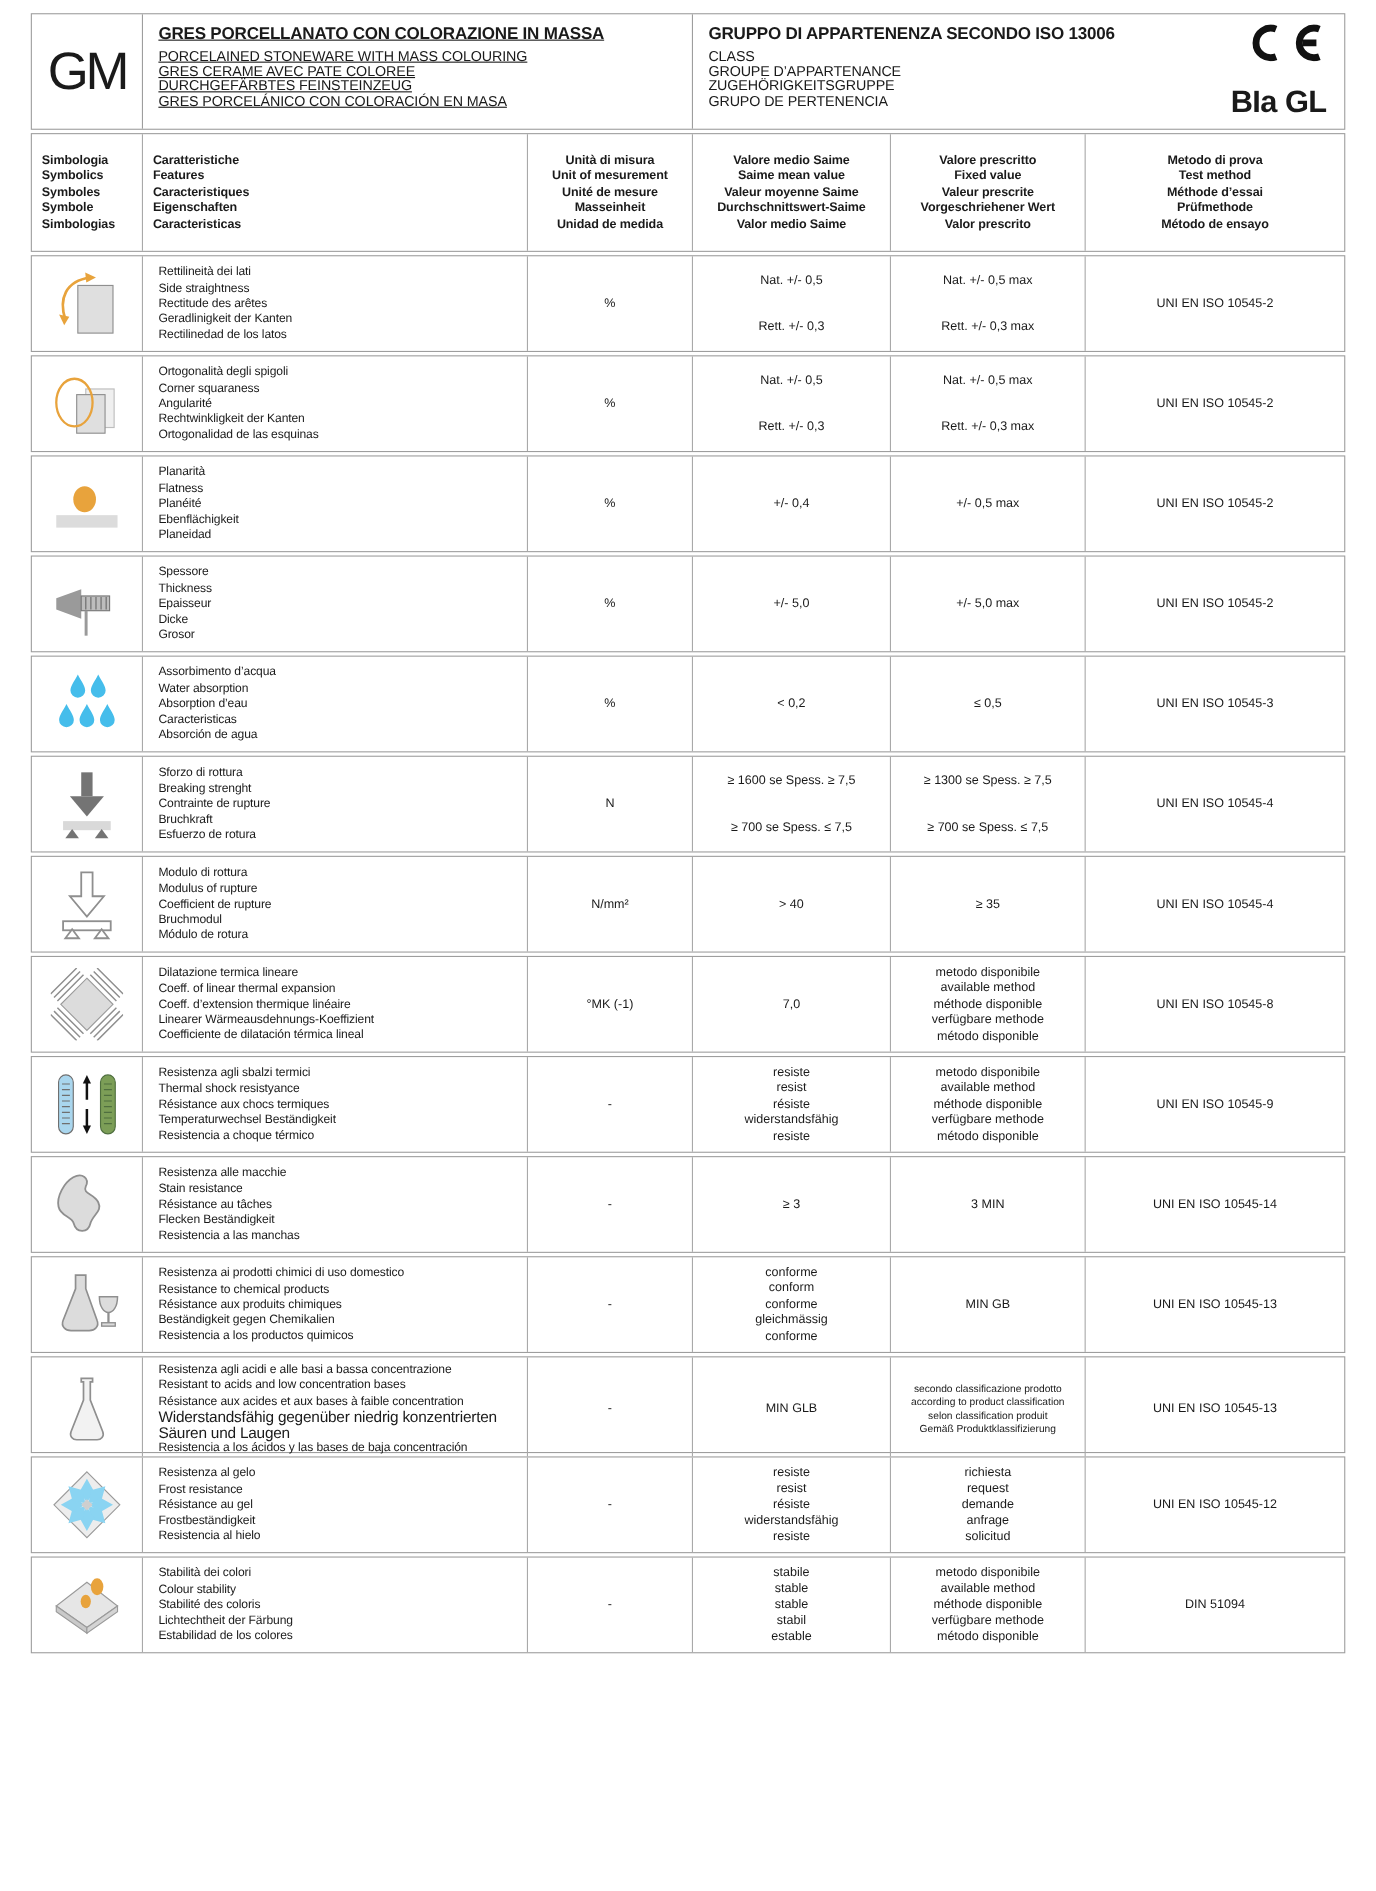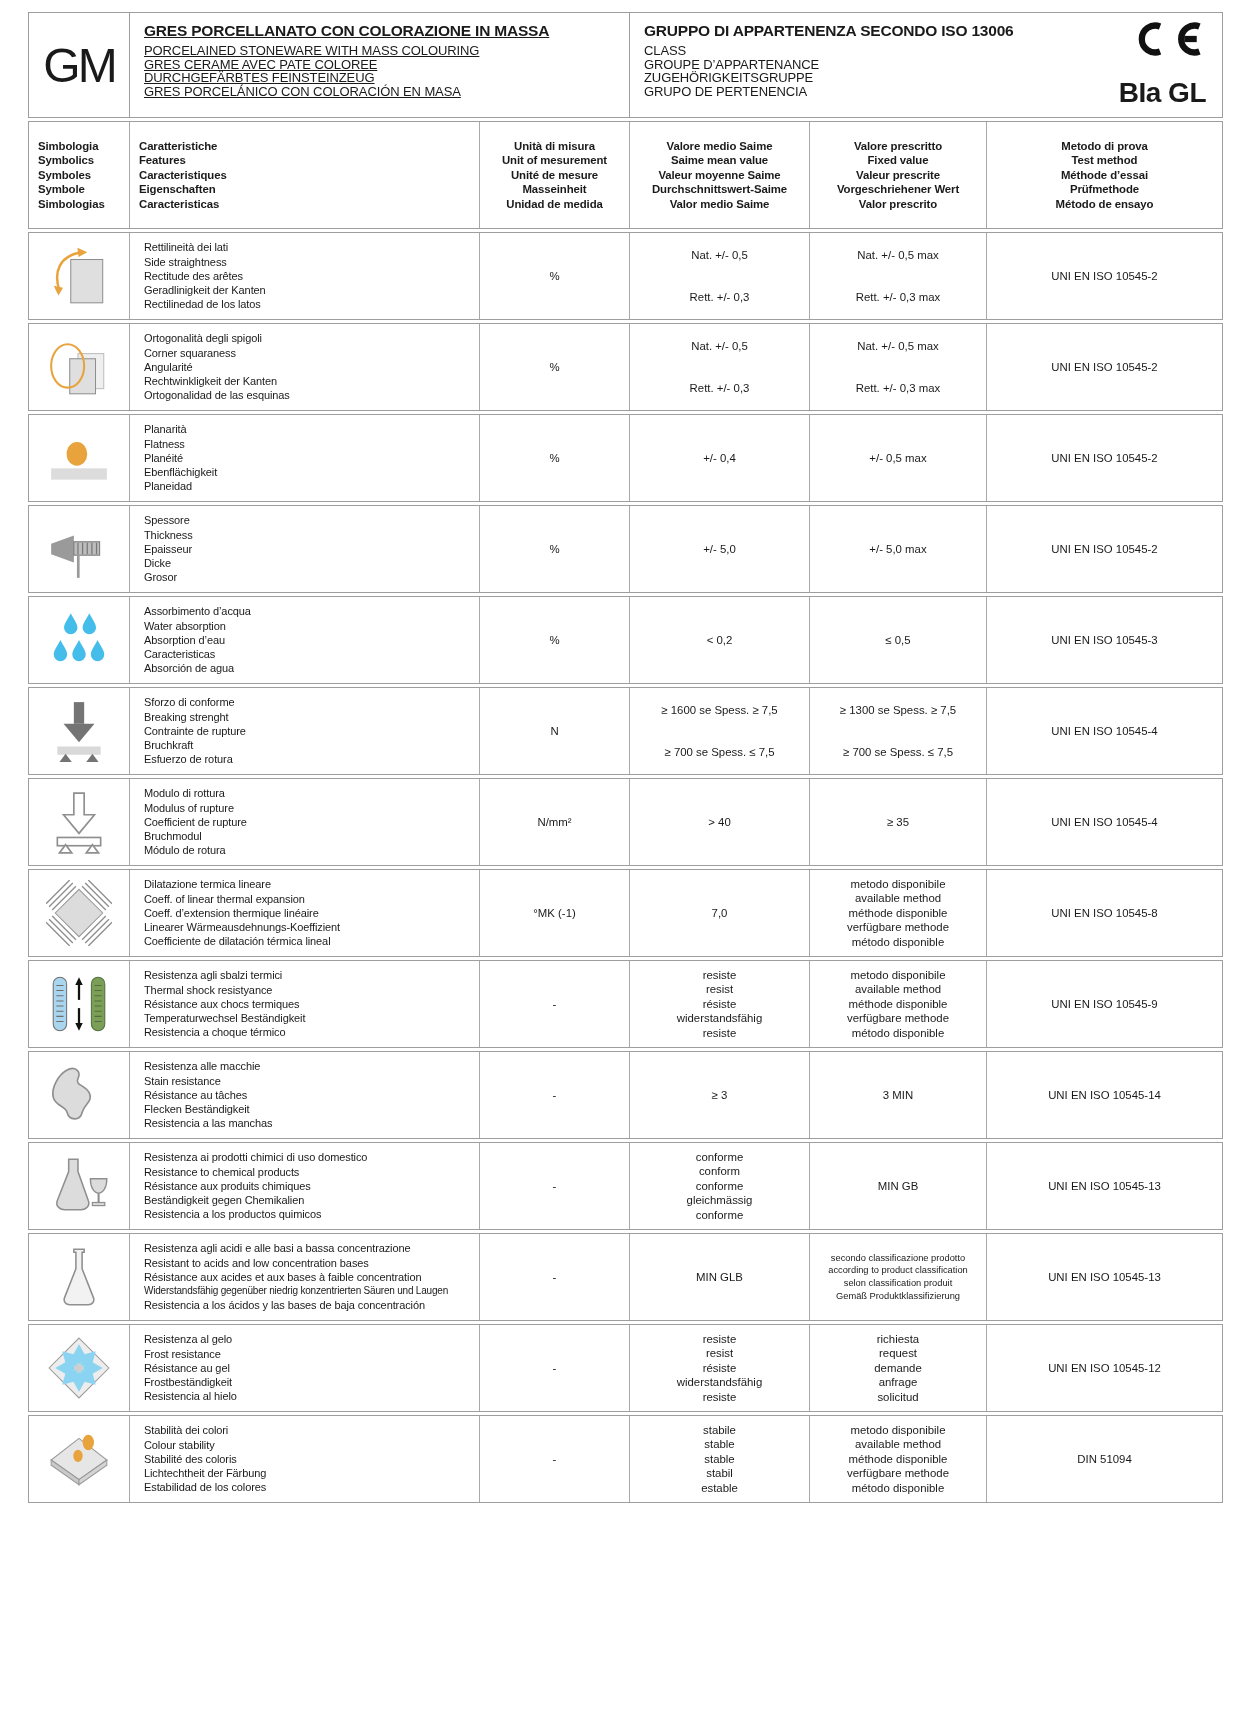--- a/index.html
+++ b/index.html
@@ -31,21 +31,21 @@
 
   .colhead{height:108px;}
   .colhead .cell{font-weight:bold;font-size:11.4px;line-height:14.4px;letter-spacing:-0.1px;}
   .colhead .cell.left{align-items:flex-start;padding-left:9px;}
   .colhead .cell.center{align-items:center;text-align:center;}
 
   .row{height:88px;}
   .icon-cell{align-items:center;}
   .feat-cell{align-items:flex-start;padding:4px 10px 4px 14px;}
   .feat{font-size:11px;line-height:14.3px;letter-spacing:-0.1px;}
-  .feat.xs{font-size:10px;letter-spacing:-0.2px;}
+  .feat.xs{font-size:14px;letter-spacing:-0.2px;}
   .val-cell{align-items:center;text-align:center;padding:4px 6px;}
   .val-cell .line{font-size:11.4px;line-height:14.6px;}
   .val-cell.sparse .line + .line{margin-top:27px;}
   .val-cell.small .line{font-size:9.3px;line-height:12.6px;}
   .icon{display:block;width:66px;height:66px;}
   .icon svg{width:100%;height:100%;display:block;}
 </style>
 </head>
 <body>
 
@@ -293,21 +293,21 @@
           <svg viewBox="0 0 64 64">
             <rect x="27" y="4" width="10" height="21" fill="#747474"></rect>
             <polygon points="17,25 47,25 32,43" fill="#747474"></polygon>
             <rect x="11" y="47" width="42" height="8" fill="#d9d9d9"></rect>
             <polygon points="13,62 25,62 19,54" fill="#747474"></polygon>
             <polygon points="39,62 51,62 45,54" fill="#747474"></polygon>
           </svg>
         </span>
       </div>
       <div class="cell feat-cell">
-        <div class="feat">Sforzo di conforme</div>
+        <div class="feat">Sforzo di rottura</div>
         <div class="feat">Breaking strenght</div>
         <div class="feat">Contrainte de rupture</div>
         <div class="feat">Bruchkraft</div>
         <div class="feat">Esfuerzo de rotura</div>
       </div>
       <div class="cell val-cell">
         <div class="line">N</div>
       </div>
       <div class="cell val-cell sparse">
         <div class="line">≥ 1600 se Spess. ≥ 7,5</div>

